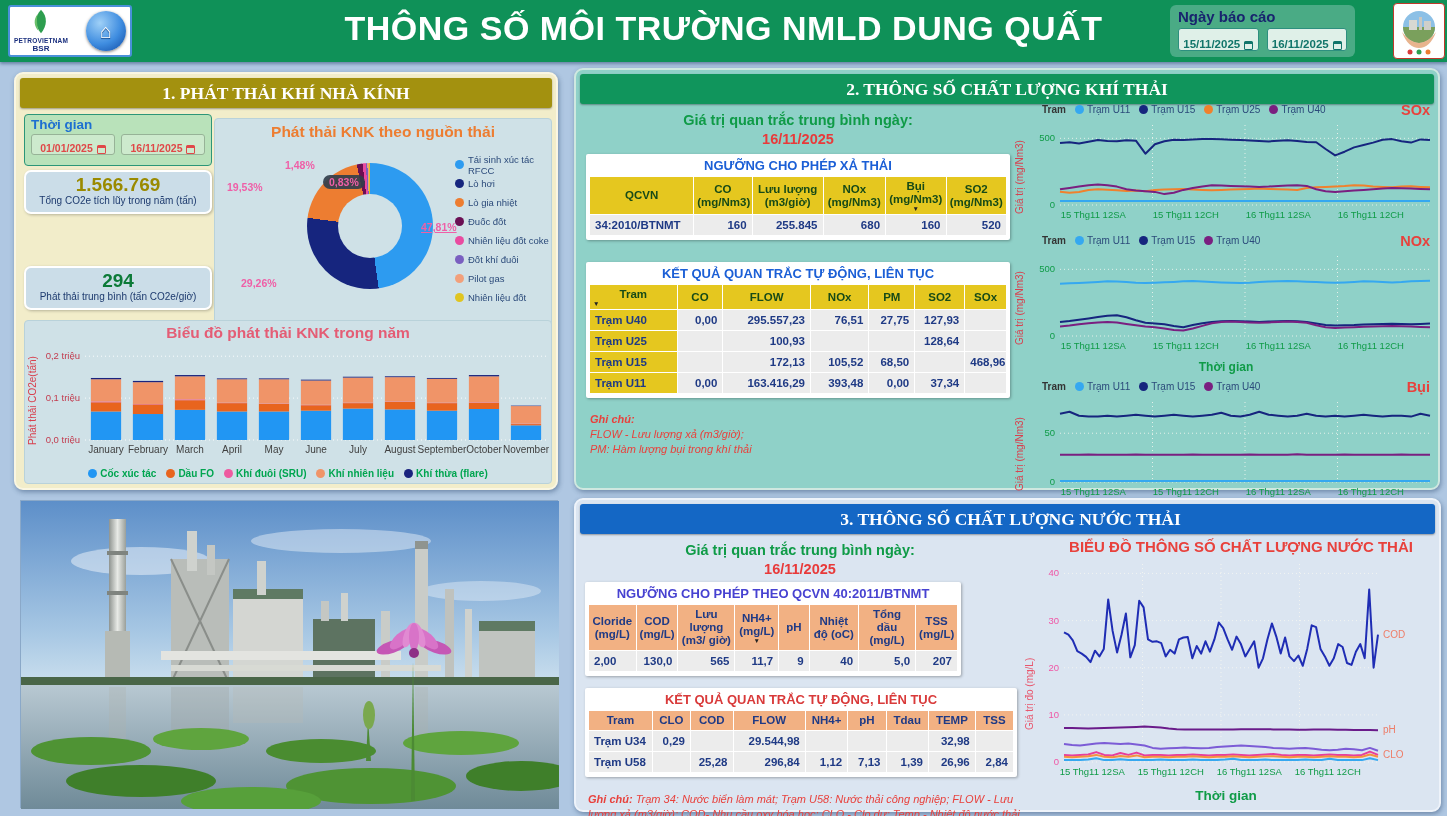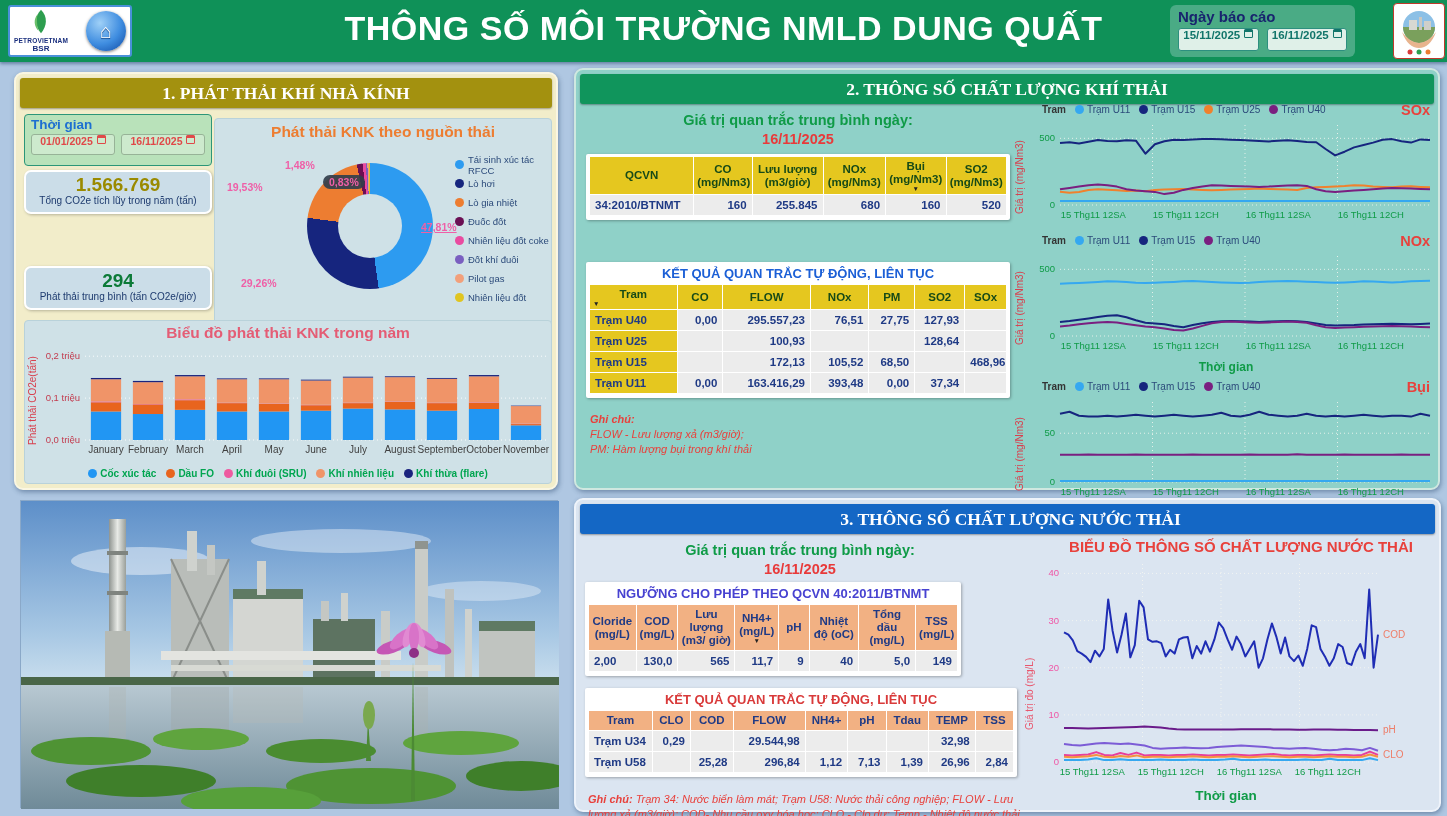--- a/index.html
+++ b/index.html
@@ -11,21 +11,21 @@
   .logo-box { position:absolute; left:8px; top:5px; width:124px; height:52px; background:#fff; border:2px solid #4a90d9; border-radius:3px; display:flex; align-items:center; justify-content:space-between; padding:1px 4px; }
   .logo-leaf-wrap { text-align:center; line-height:1; }
   .logo-t1 { font-size:6.5px; font-weight:bold; color:#1a2f7e; letter-spacing:.2px; }
   .logo-t2 { font-size:8px; font-weight:bold; color:#1a2f7e; }
   .home-btn { width:40px; height:40px; border-radius:50%; background:radial-gradient(circle at 35% 30%, #9fd0f7, #3f8de0 55%, #0d47a1); display:flex; align-items:center; justify-content:center; box-shadow:0 1px 3px rgba(0,0,0,.5); cursor:pointer; }
   .home-glyph { color:#fff; font-size:20px; line-height:1; text-shadow:0 1px 1px #0a3a7a; }
   .app-title { position:absolute; left:0; right:0; top:9px; text-align:center; color:#fff; font-size:34px; font-weight:bold; letter-spacing:.5px; }
   .report-date { position:absolute; right:92px; top:5px; width:185px; height:52px; background:#4aab85; border-radius:6px; padding:3px 8px; }
   .rd-label { color:#18246e; font-weight:bold; font-size:15px; }
   .rd-inputs { display:flex; gap:8px; margin-top:3px; }
-  .date-input { flex:1; height:23px; background:#dff0e8; border:1px solid #2d8f7f; border-radius:3px; color:#11756a; font-size:11.5px; font-weight:bold; display:flex; align-items:flex-start; justify-content:center; gap:4px; cursor:pointer; }
+  .date-input { flex:1; height:23px; background:#dff0e8; border:1px solid #2d8f7f; border-radius:3px; color:#11756a; font-size:11.5px; font-weight:bold; display:flex; align-items:flex-end; justify-content:center; gap:4px; cursor:pointer; }
   .cal { width:9px; height:9px; border:1.5px solid currentColor; border-top:3.5px solid currentColor; border-radius:1.5px; display:inline-block; }
   .emblem { position:absolute; right:2px; top:3px; width:52px; height:56px; background:#fff; border:1px solid #c0392b; border-radius:4px; display:flex; align-items:center; justify-content:center; }
 
   
   .panel { position:absolute; border-radius:9px; box-shadow:1px 2px 5px rgba(30,60,100,.45); }
   .panel-head { position:absolute; left:4px; right:4px; top:4px; height:30px; color:#fff; font-family:"Liberation Serif","DejaVu Serif",serif; font-weight:bold; font-size:17.5px; text-align:center; line-height:30px; border-radius:3px; box-shadow:0 1px 2px rgba(0,0,0,.35); }
 
   
   .panel1 { left:14px; top:72px; width:544px; height:418px; background:#f2edca; border:2px solid #faf6e2; }
   .panel1 .panel-head { background:#a3910f; }
@@ -386,20 +386,21 @@
       </g>
     </svg>
   </figure>
 
   <section class="panel panel2">
     <div class="panel-head">2. THÔNG SỐ CHẤT LƯỢNG KHÍ THẢI</div>
     <div class="avg-label" style="left:10px; top:42px; width:424px;">Giá trị quan trắc trung bình ngày:</div>
     <div class="avg-date" style="left:10px; top:61px; width:424px;">16/11/2025</div>
 
     <div class="tbl-card" style="left:10px; top:84px; width:424px;">
+      <div class="tbl-title t-blue">NGƯỠNG CHO PHÉP XẢ THẢI</div>
       <table id="p2t1" class="hdr-gold">
           <colgroup>
             <col style="width:25%">
             <col style="width:14%">
             <col style="width:17%">
             <col style="width:15%">
             <col style="width:14.5%">
             <col style="width:14.5%">
           </colgroup>
           <thead>
@@ -699,21 +700,21 @@
           </thead>
           <tbody>
             <tr>
               <td class="rowhead">2,00</td>
               <td>130,0</td>
               <td>565</td>
               <td>11,7</td>
               <td>9</td>
               <td>40</td>
               <td>5,0</td>
-              <td>149</td>
+              <td>207</td>
             </tr>
           </tbody>
         </table>
     </div>
 
     <div class="tbl-card" style="left:9px; top:188px; width:432px;">
       <div class="tbl-title t-red">KẾT QUẢ QUAN TRẮC TỰ ĐỘNG, LIÊN TỤC</div>
       <table id="p3t2" class="hdr-salmon">
           <colgroup>
             <col style="width:15%">

